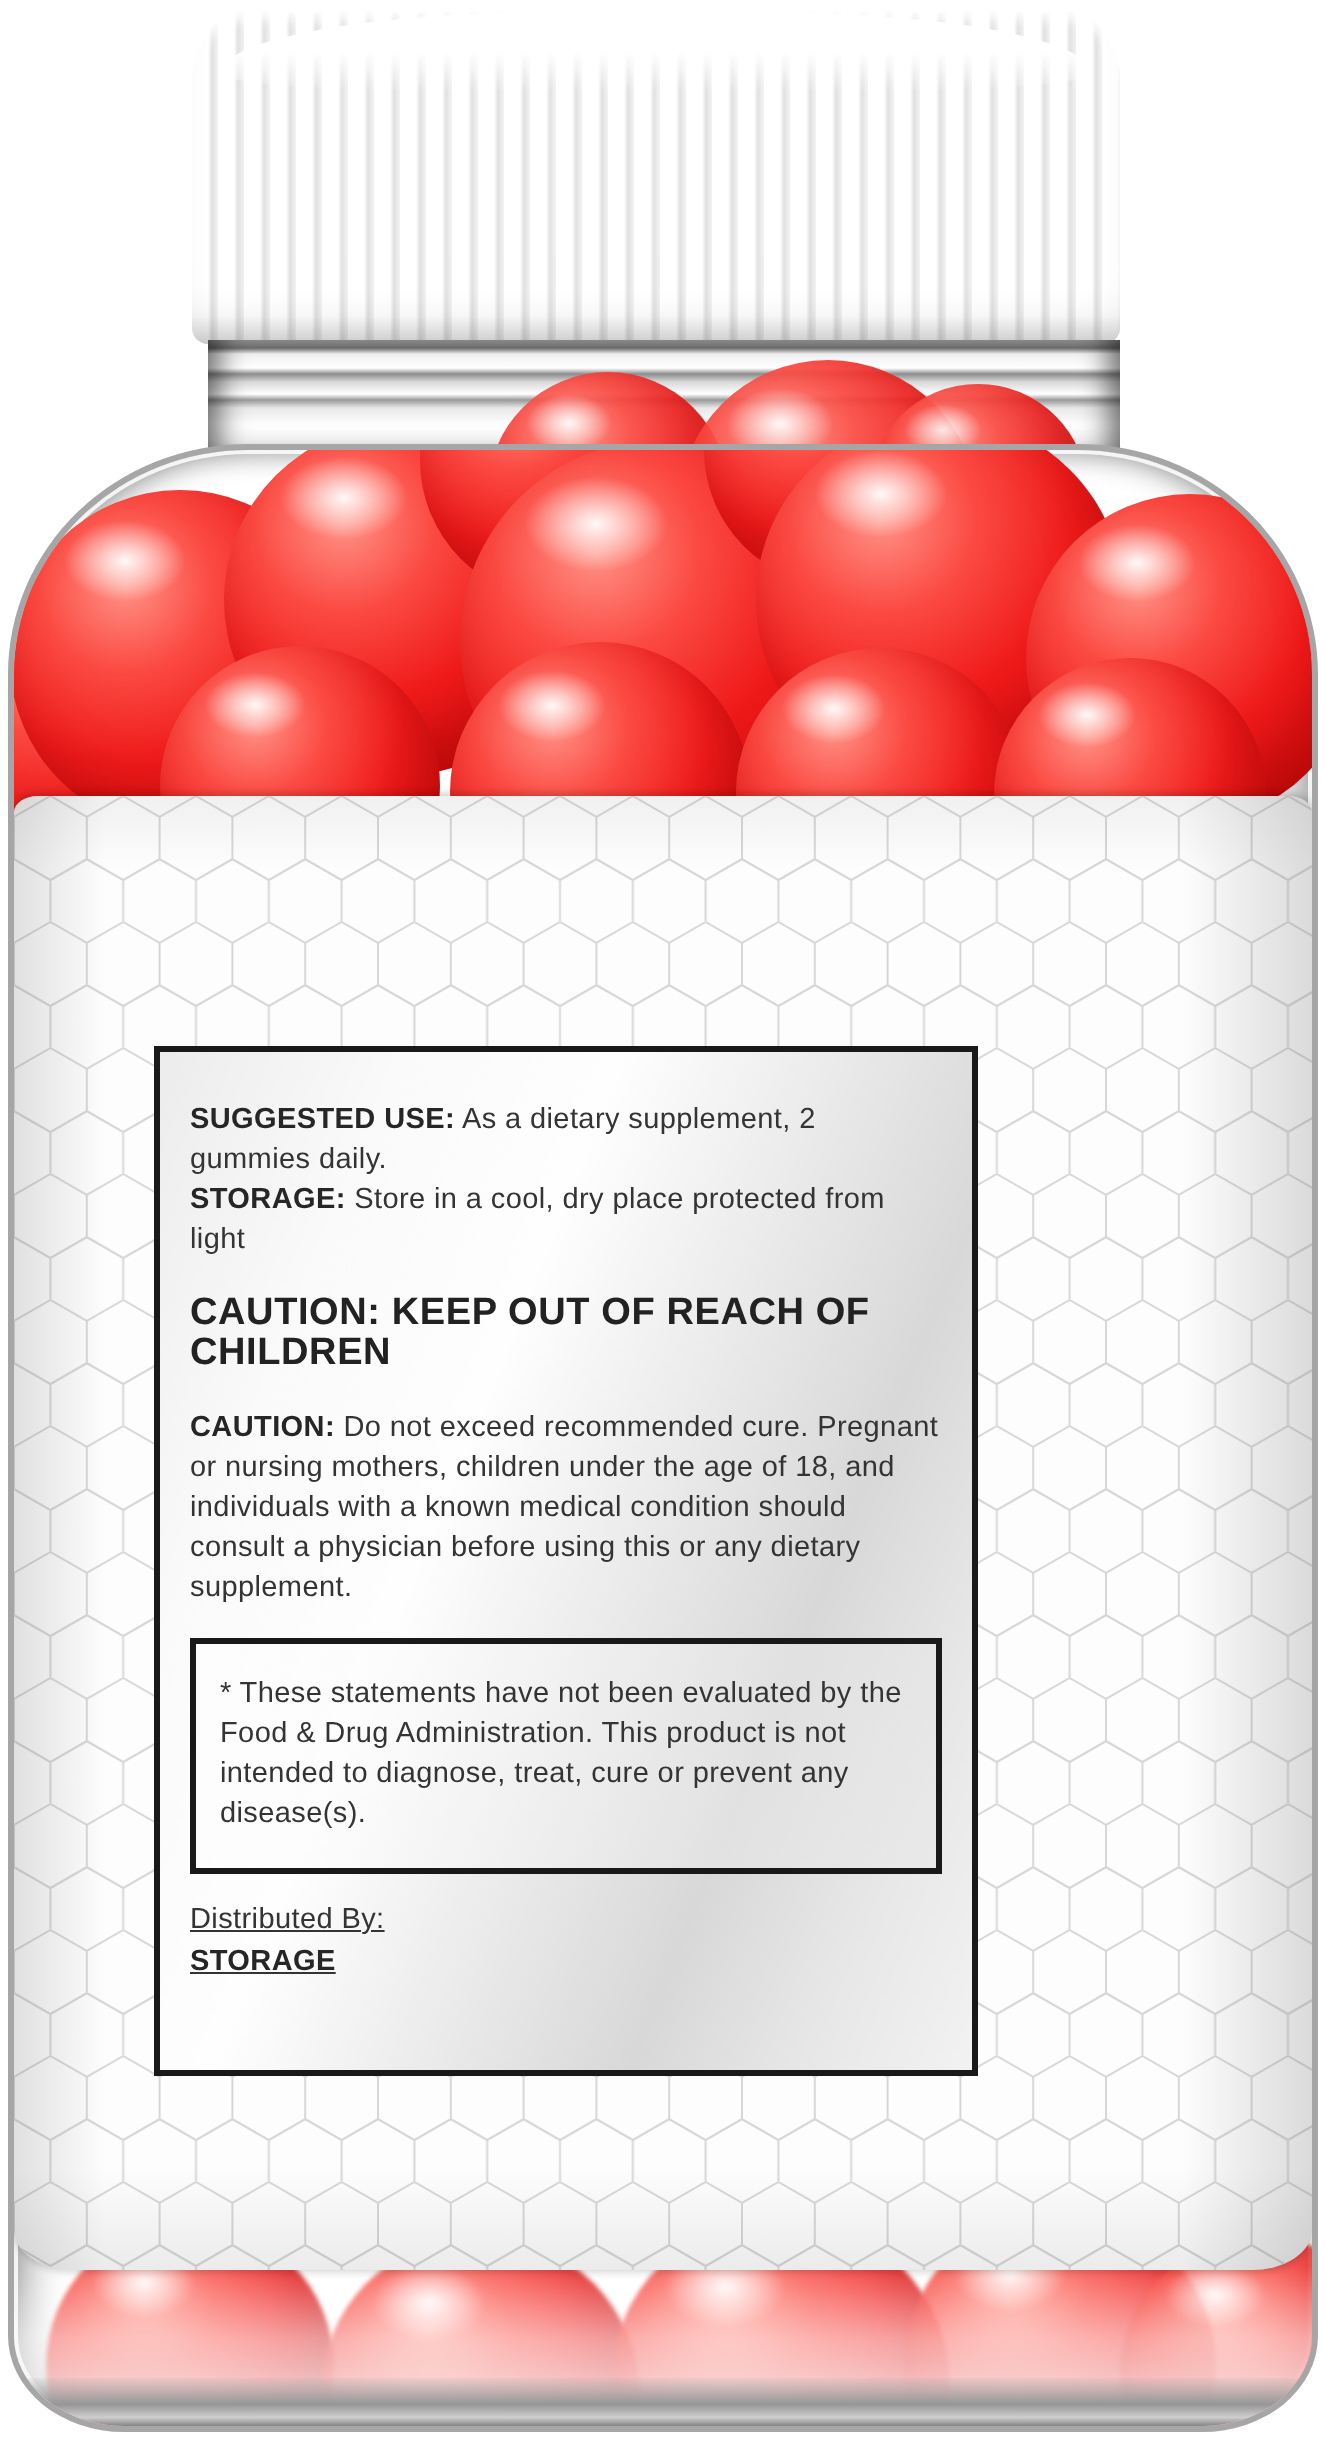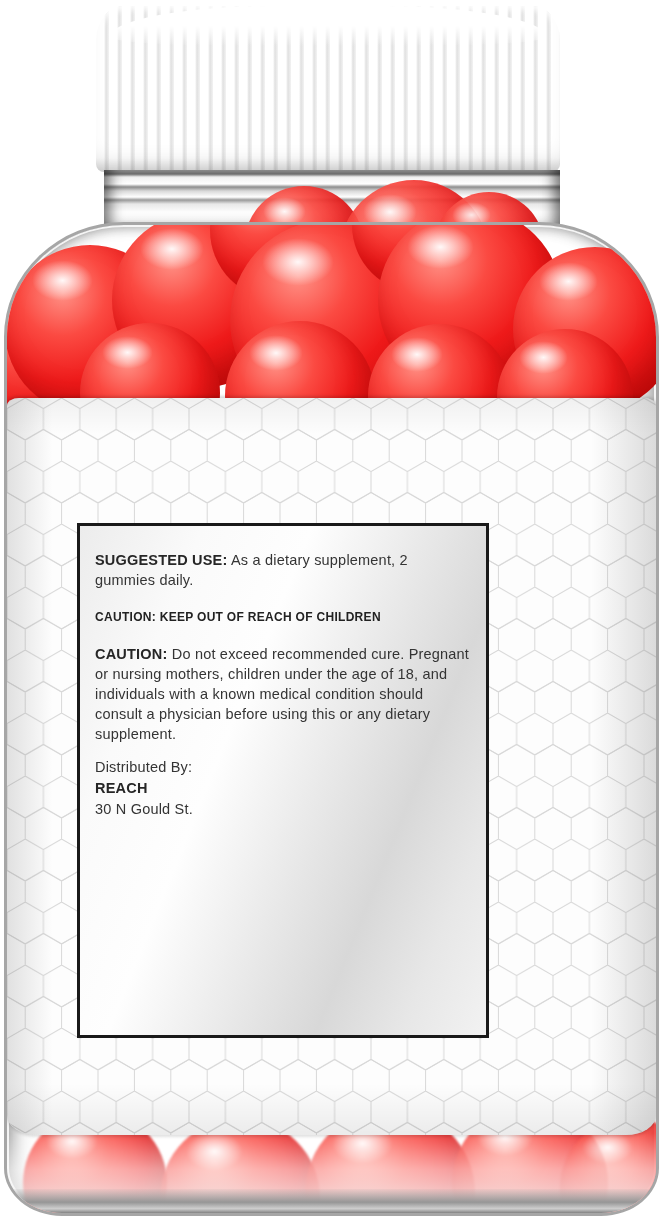--- a/index.html
+++ b/index.html
@@ -79,27 +79,27 @@
   
   .panel {
     position:absolute; left:70px; top:125px; width:412px; height:515px;
     border:3px solid #191919;
     background:linear-gradient(112deg,#ececec 0%,#fafafa 20%,#fefefe 38%,#d8d8d8 72%,#e7e7e7 86%,#f2f2f2 100%);
     padding:24px 15px 9px 15px;
     color:#343434; font-size:14.5px; line-height:20px; letter-spacing:0.2px;
   }
   .panel p { margin:0; }
   .b { font-weight:bold; color:#262626; }
-  .caution-kids { margin-top:17px !important; font-weight:bold; color:#222; font-size:12px; letter-spacing:0.3px; }
+  .caution-kids { margin-top:17px !important; font-weight:bold; color:#222; font-size:19px; letter-spacing:0.3px; }
   .caution-dose { margin-top:17px !important; }
   .disclaimer-box {
     margin-top:15px; border:3px solid #191919; padding:15px 12px 17px 12px;
     background:linear-gradient(100deg, rgba(255,255,255,0.55), rgba(230,230,230,0.35));
   }
-  .distributor { margin-top:13px; line-height:21px; }
+  .distributor { margin-top:13px; line-height:21px;text-decoration:underline; }
   .distributor div { white-space:nowrap; }
 
   
   .frost {
     position:absolute; left:0; right:0; bottom:0; height:80px;
     background:linear-gradient(180deg, rgba(255,255,255,0) 0%, rgba(255,255,255,0.5) 45%, rgba(242,242,242,0.92) 100%);
   }
   .rim {
     position:absolute; left:0; right:0; bottom:0; height:24px;
     background:linear-gradient(180deg, rgba(160,160,160,0.1) 0%, #969696 55%, #cecece 82%, #838383 100%);
@@ -148,30 +148,33 @@
             <polyline points="0,31.5 18.2,42 18.2,63" fill="none" stroke="#d7d7d7" stroke-width="1"></polyline>
             <polyline points="36.4,31.5 18.2,42" fill="none" stroke="#d7d7d7" stroke-width="1"></polyline>
           </pattern>
         </defs>
         <rect width="100%" height="100%" fill="url(#hexp)"></rect>
       </svg>
       <div class="label-shade"></div>
 
       <div class="panel">
         <p><span class="b">SUGGESTED USE:</span> <span>As a dietary supplement, 2 gummies daily.</span></p>
+        <p><span class="b">STORAGE:</span> <span>Store in a cool, dry place protected from light</span></p>
 
         <p class="caution-kids"><span>CAUTION:</span> <span>KEEP OUT OF REACH OF CHILDREN</span></p>
 
         <p class="caution-dose"><span class="b">CAUTION:</span> <span>Do not exceed recommended cure. Pregnant or nursing mothers, children under the age of 18, and individuals with a known medical condition should consult a physician before using this or any dietary supplement.</span></p>
 
+        <div class="disclaimer-box">
+          <p>* These statements have not been evaluated by the Food &amp; Drug Administration. This product is not intended to diagnose, treat, cure or prevent any disease(s).</p>
+        </div>
 
         <div class="distributor">
           <div>Distributed By:</div>
-          <div class="b">REACH</div>
-          <div>30 N Gould St.</div>
+          <div class="b">STORAGE</div>
         </div>
       </div>
     </div>
 
     <div class="frost"></div>
     <div class="rim"></div>
   </div>
 
 </div>
 

